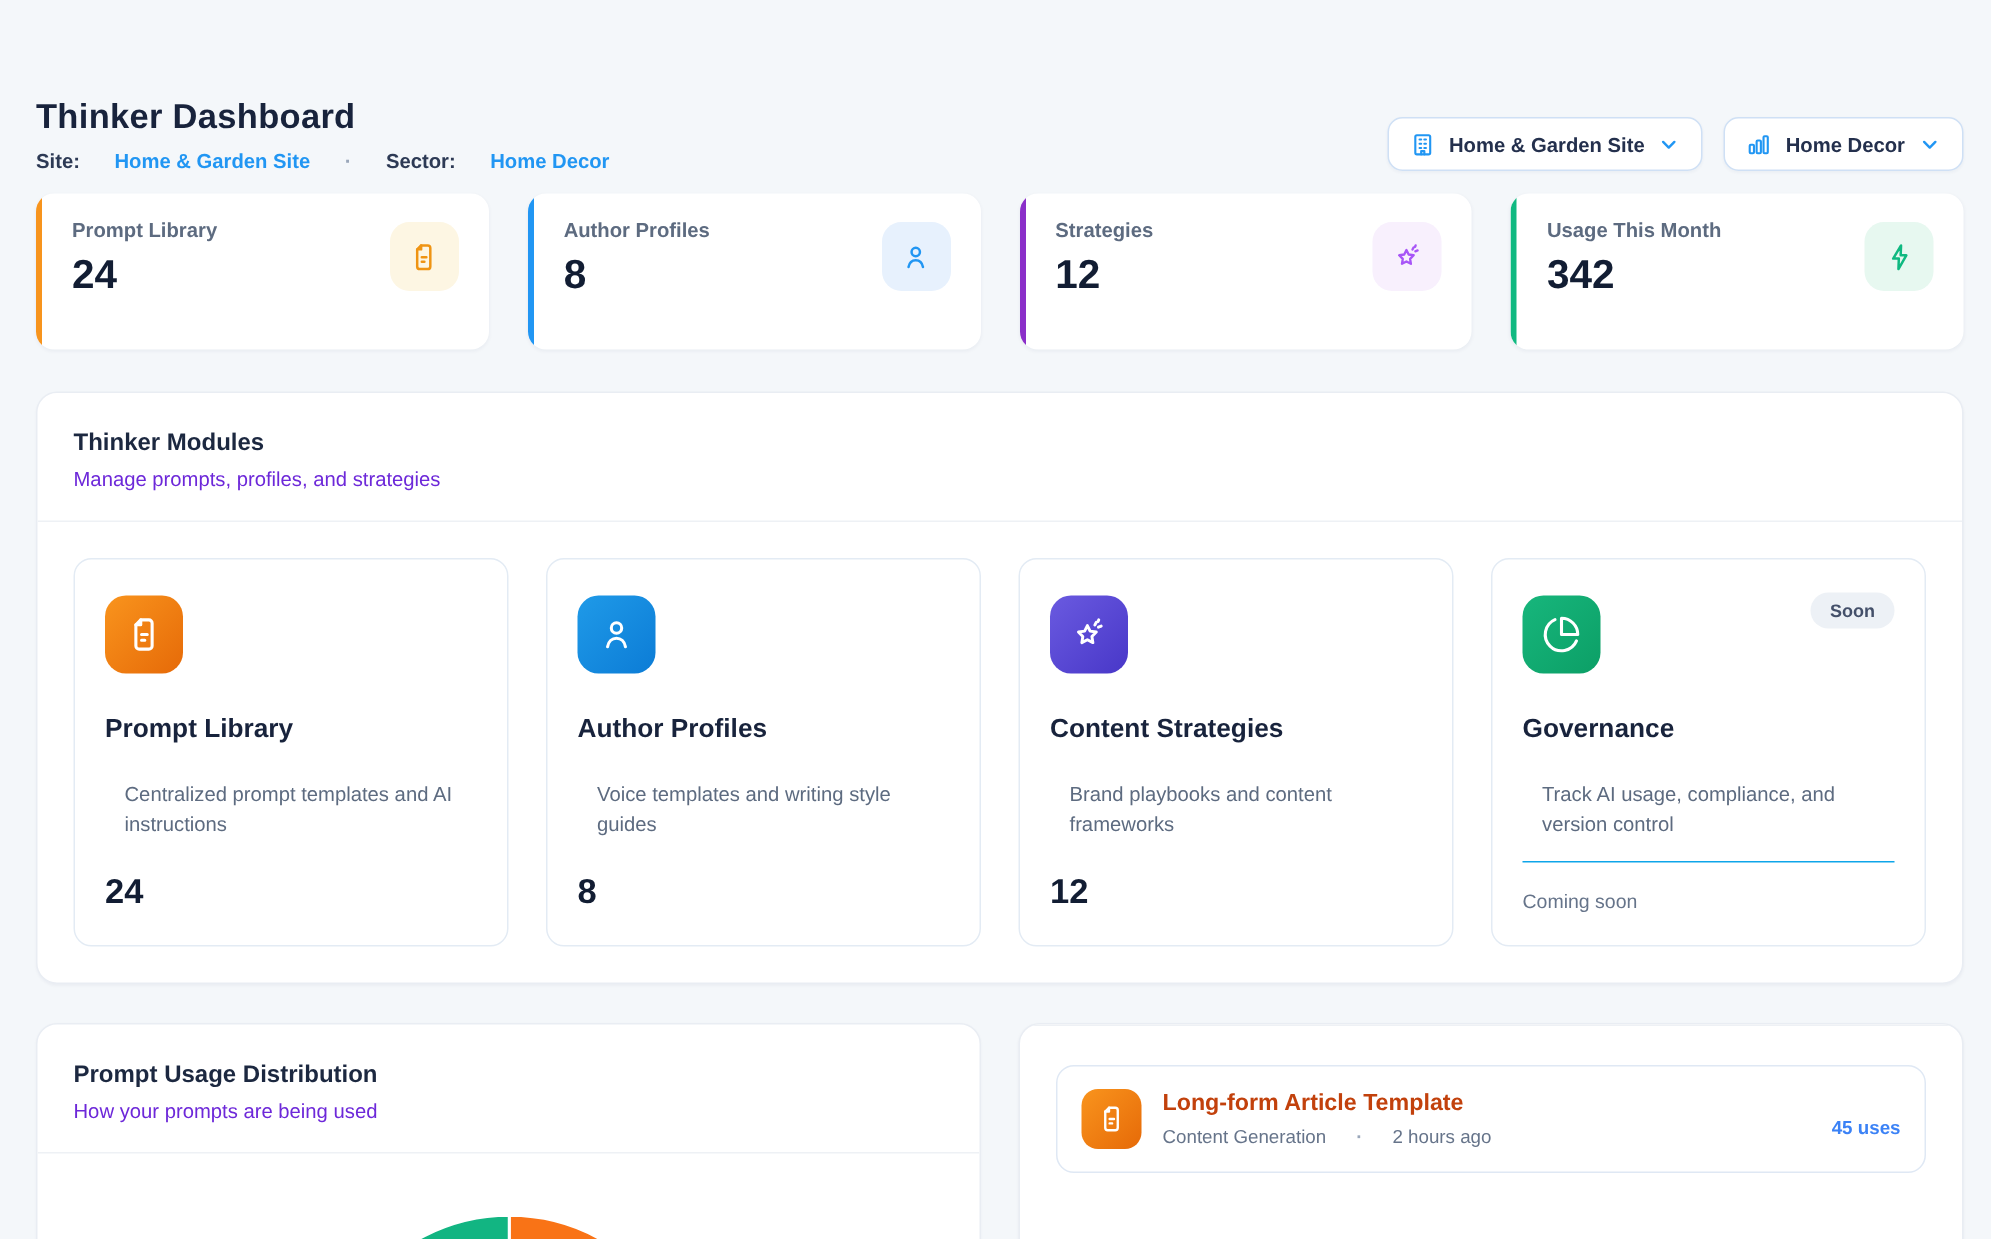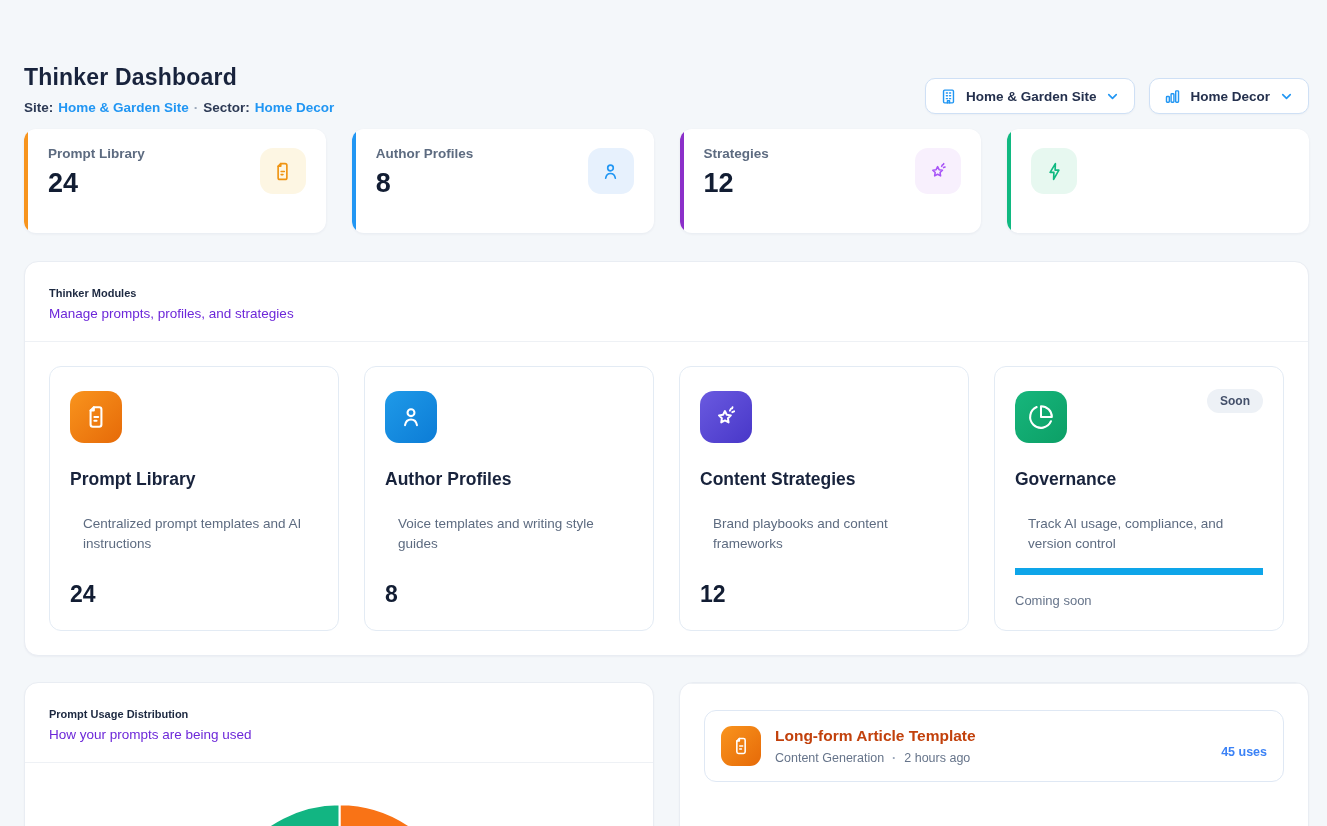--- a/index.html
+++ b/index.html
@@ -8,21 +8,21 @@
     width:1327px; height:826px; overflow:hidden;
     background:#f4f7fa;
     font-family:"Liberation Sans","DejaVu Sans",sans-serif;
     color:#1b2946;
   }
   .wrap { padding:16px 18px 0 24px; }
 
   
   .header { display:flex; justify-content:space-between; align-items:flex-start;margin-top:48px; }
   .page-title { margin:0 0 9px 0; font-size:23px; font-weight:800; letter-spacing:.2px; color:#18233c; }
-  .breadcrumb { font-size:13.5px; font-weight:700; color:#2d3a55; display:flex; gap:5px; align-items:flex-start; }
+  .breadcrumb { font-size:13.5px; font-weight:700; color:#2d3a55; display:flex; gap:23px; align-items:flex-start; }
   .breadcrumb a { color:#2196f3; text-decoration:none; cursor:pointer; }
   .crumb-dot { color:#9aa7ba; font-weight:700; }
   .header-controls { display:flex; gap:14px; margin-top:14px; }
   .select-btn {
     display:flex; align-items:center; gap:9px; height:36px; padding:0 14px;
     background:#fff; border:1px solid #cfe0f5; border-radius:10px;
     font-size:13.5px; font-weight:700; color:#24304d; cursor:pointer;
     box-shadow:0 1px 2px rgba(20,45,90,.04);
   }
   .select-btn svg { display:block; }
@@ -38,21 +38,21 @@
   .stat-label { font-size:13.5px; font-weight:600; color:#5d6b80; margin-bottom:9px; }
   .stat-value { font-size:27px; font-weight:800; color:#121d33; line-height:1; }
   .stat-icon { width:46px; height:46px; border-radius:13px; display:flex; align-items:center; justify-content:center; margin-top:2px; }
 
   
   .panel {
     background:#fff; border:1px solid #e9edf3; border-radius:14px;
     box-shadow:0 1px 2px rgba(15,34,66,.04); overflow:hidden;
   }
   .panel-head { padding:25px 24px 20px 24px; }
-  .panel-title { margin:0 0 7px 0; font-size:11px; font-weight:700; color:#1c2840; }
+  .panel-title { margin:0 0 7px 0; font-size:16px; font-weight:700; color:#1c2840; }
   .panel-sub { margin:0; font-size:13.5px; color:#6d28d9; font-weight:500; }
   .panel-divider { height:1px; background:#eef1f5; }
 
   .modules-panel { margin-top:28px; }
   .module-grid { display:grid; grid-template-columns:repeat(4,1fr); gap:25px; padding:24px; }
   .module-card {
     border:1px solid #e3ebf4; border-radius:12px; padding:24px 20px 22px 20px;
     min-height:252px; display:flex; flex-direction:column; position:relative;
     background:#fff; cursor:pointer;
   }
@@ -61,42 +61,42 @@
   .grad-blue   { background:linear-gradient(135deg,#1f9ae8,#0c7cd6); }
   .grad-purple { background:linear-gradient(135deg,#6a5ae0,#4837c8); }
   .grad-green  { background:linear-gradient(135deg,#17b67c,#0c9f66); }
   .module-title { font-size:17.5px; font-weight:800; color:#18233c; margin:0 0 11px 0; }
   .module-desc { font-size:13.5px; line-height:1.5; color:#5d6b80; font-weight:500; margin:13px; }
   .module-count { margin-top:auto; font-size:23px; font-weight:800; color:#121d33; }
   .soon-badge {
     position:absolute; top:22px; right:20px; background:#edf1f6; color:#44506a;
     font-size:12px; font-weight:700; padding:5px 13px; border-radius:999px;
   }
-  .module-footer { margin-top:auto; border-top:7px solid #0ea5e9; padding-top:18px; font-size:13px; color:#66748a; font-weight:500; }
+  .module-footer { margin-top:auto; border-top:1px solid #0ea5e9; padding-top:18px; font-size:13px; color:#66748a; font-weight:500; }
 
   
   .bottom { display:grid; grid-template-columns:1fr 1fr; gap:25px; margin-top:26px; }
   .bottom .panel { min-height:330px; }
   .chart-area { padding:0; }
   .donut-label { font-size:13px; font-weight:700; fill:#3f4b5e; }
 
   .prompt-list { padding:26px 24px; }
   .prompt-item {
     display:flex; align-items:center; gap:14px;
     border:1px solid #dfe8f4; border-radius:12px; padding:15px 16px;
     background:#fff; cursor:pointer;
   }
   .prompt-item-icon {
     width:40px; height:40px; border-radius:11px; flex:0 0 auto;
     display:flex; align-items:center; justify-content:center;
     background:linear-gradient(135deg,#f9941d,#e66a08);
   }
   .prompt-item-main { flex:1; min-width:0; }
   .prompt-item-title { font-size:15.5px; font-weight:800; color:#c2410c; margin:0 0 6px 0; }
-  .prompt-item-meta { display:flex; align-items:center; gap:8px; font-size:12.5px; color:#66748a; font-weight:500; }
+  .prompt-item-meta { display:flex; align-items:center; gap:20px; font-size:12.5px; color:#66748a; font-weight:500; }
   .prompt-item-uses { font-size:12.5px; font-weight:700; color:#3b82f6; align-self:flex-start; margin-top:19px; }
 </style>
 </head>
 <body>
 
 <div class="wrap">
 
   <div class="header">
     <div>
       <h1 class="page-title">Thinker Dashboard</h1>
@@ -180,20 +180,24 @@
       <div class="stat-icon" style="background:#f8f0fd;color:#a855f7">
         <svg width="21" height="21" viewBox="0 0 24 24" fill="none" stroke="currentColor" stroke-width="1.8" stroke-linecap="round" stroke-linejoin="round">
           <path d="M11 6.5l1.7 3.4 3.8.6-2.7 2.7.6 3.8-3.4-1.8-3.4 1.8.6-3.8L5.5 10.5l3.8-.6z"></path>
           <path d="M16.5 4.5l-.9 1.6M19.5 6.8l-1.7.7M18 3l-.4 1"></path>
         </svg>
       </div>
     </div>
 
     <div class="stat-card">
       <span class="stat-accent" style="background:#10b981"></span>
+      <div>
+        <div class="stat-label">Usage This Month</div>
+        <div class="stat-value">342</div>
+      </div>
       <div class="stat-icon" style="background:#e7f8f0;color:#10b981">
         <svg width="21" height="21" viewBox="0 0 24 24" fill="none" stroke="currentColor" stroke-width="1.9" stroke-linecap="round" stroke-linejoin="round">
           <path d="M13 3L7 13h4.3L11 21l6-10.5h-4.3z"></path>
         </svg>
       </div>
     </div>
   </div>
 
   <div class="panel modules-panel">
     <div class="panel-head">

